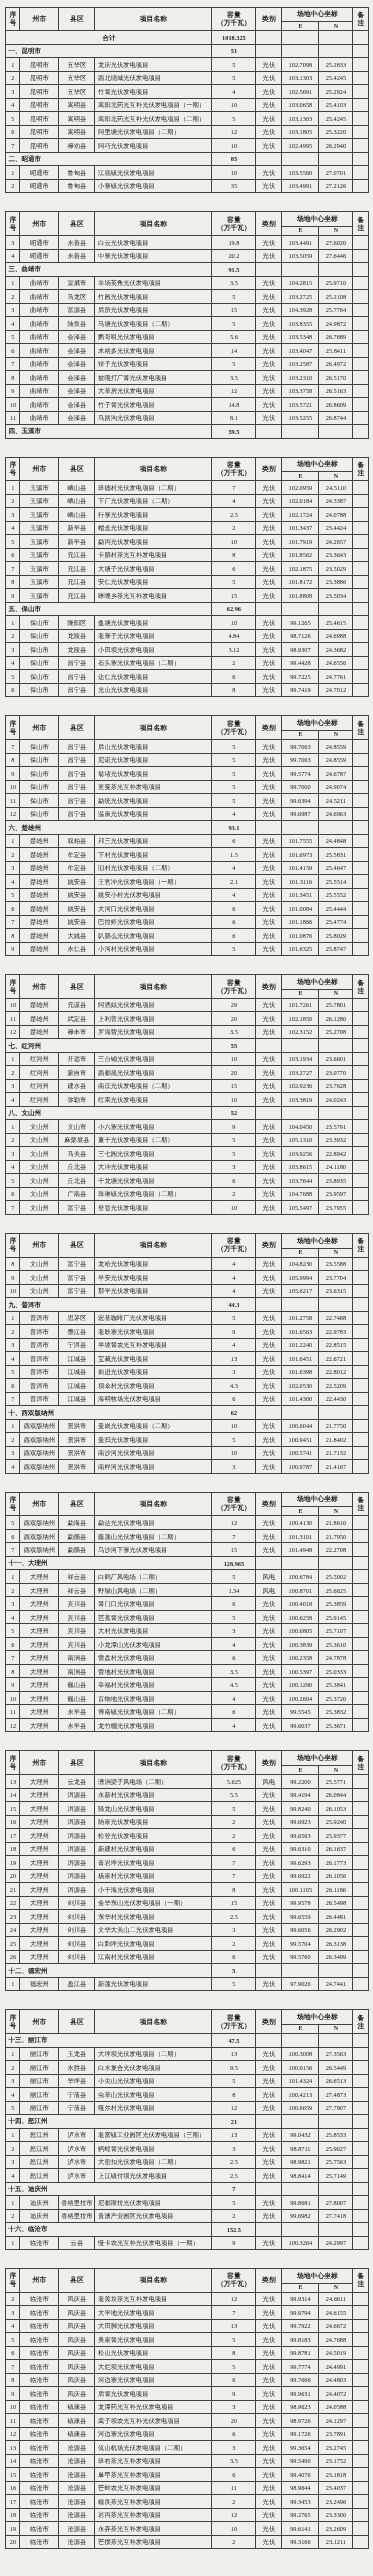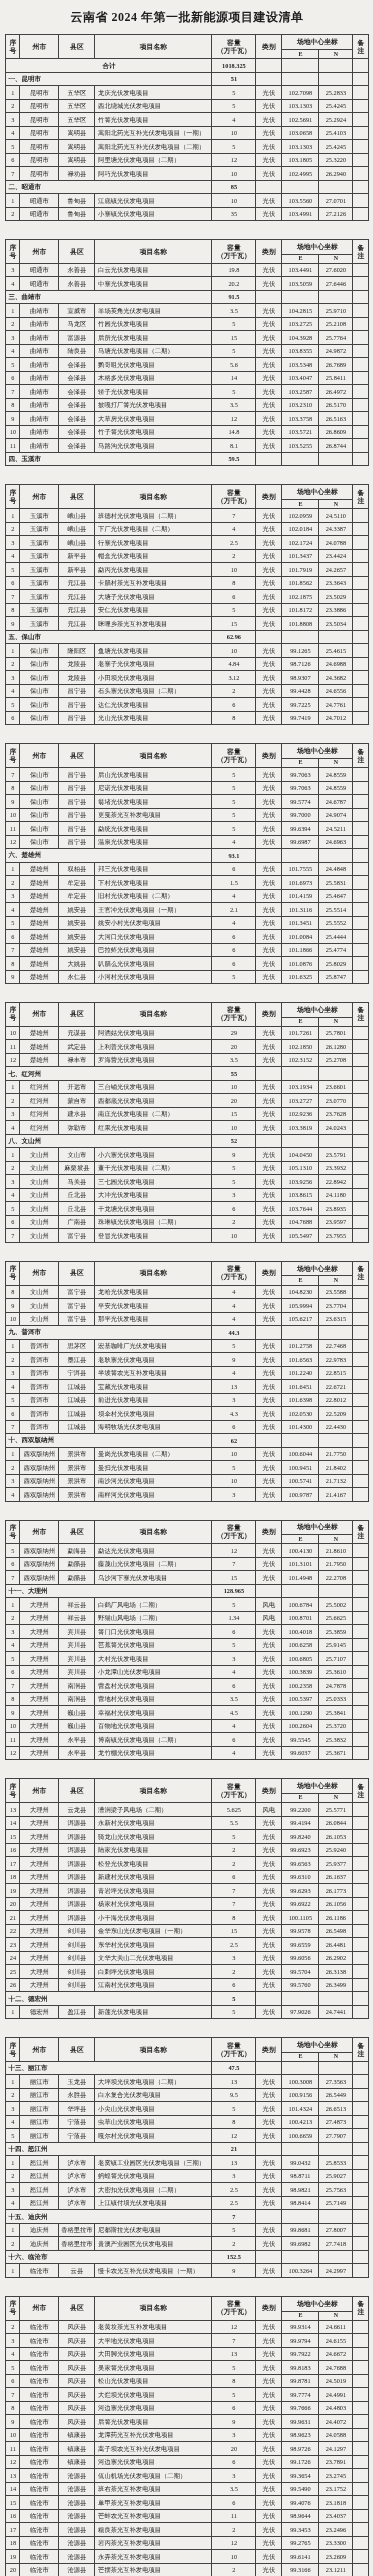--- a/index.html
+++ b/index.html
@@ -48,21 +48,20 @@
   td.name { text-align:left; padding-left:2.7px; white-space:nowrap; }
   td.lab  { font-weight:bold; font-size:6.5px; }
   td.lab.section { text-align:left; padding-left:2.2px; }
   td.lab.total   { text-align:center; }
   td.cap-b { font-weight:bold; }
 </style>
 </head>
 <body>
 
 <div class="doc">
-  <h1 class="title">云南省 2024 年第一批新能源项目建设清单</h1>
   <div id="pages">
   <table class="page">
     <colgroup>
       <col style="width:14px">
           <col style="width:39px">
           <col style="width:36px">
       <col style="width:117px">
           <col style="width:44px">
           <col style="width:26px">
       <col style="width:37px">

